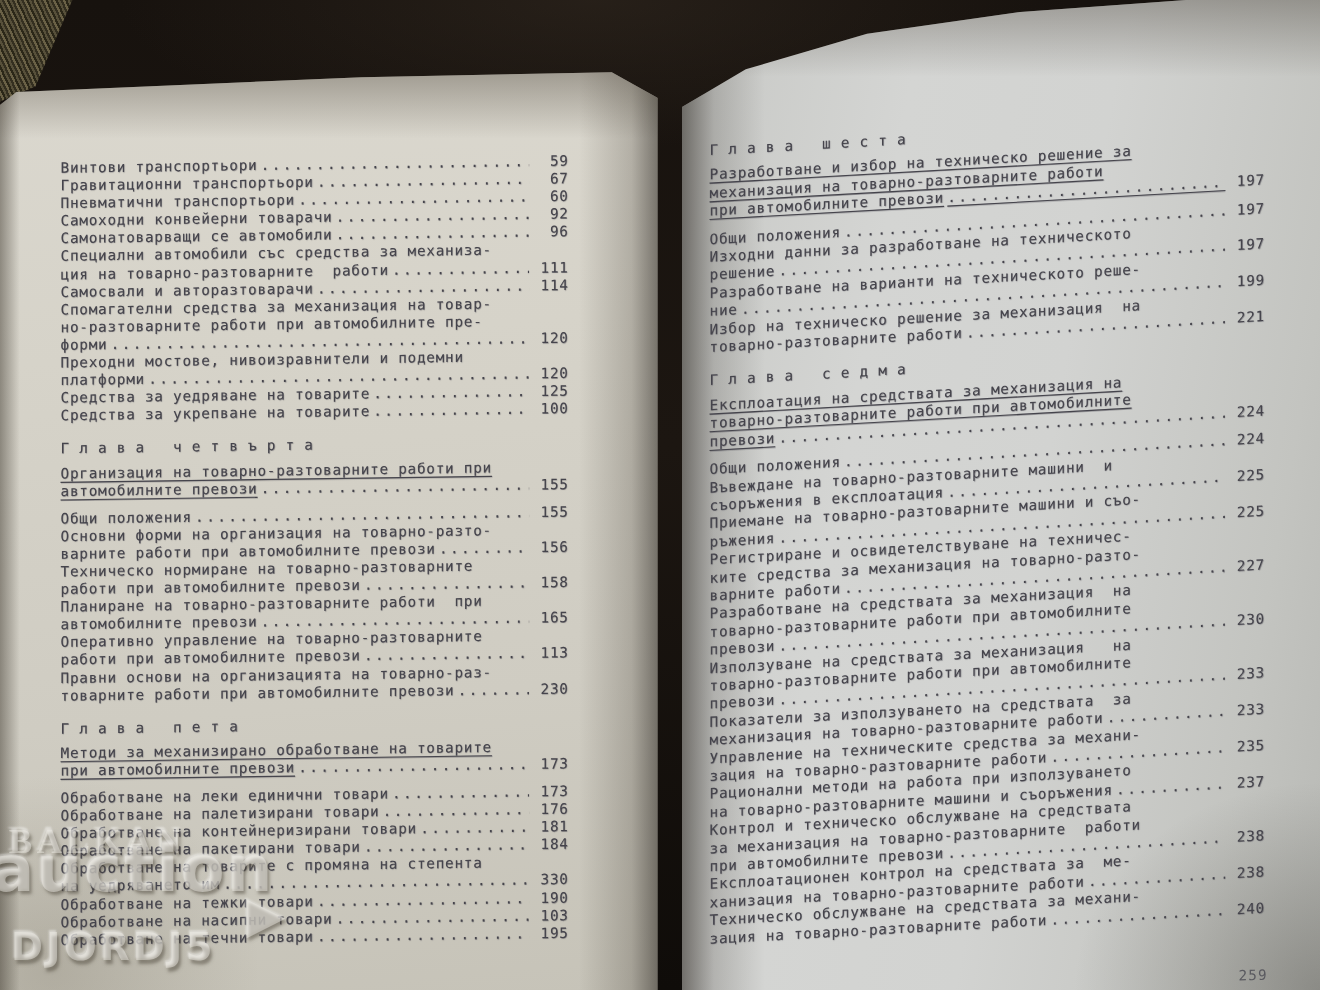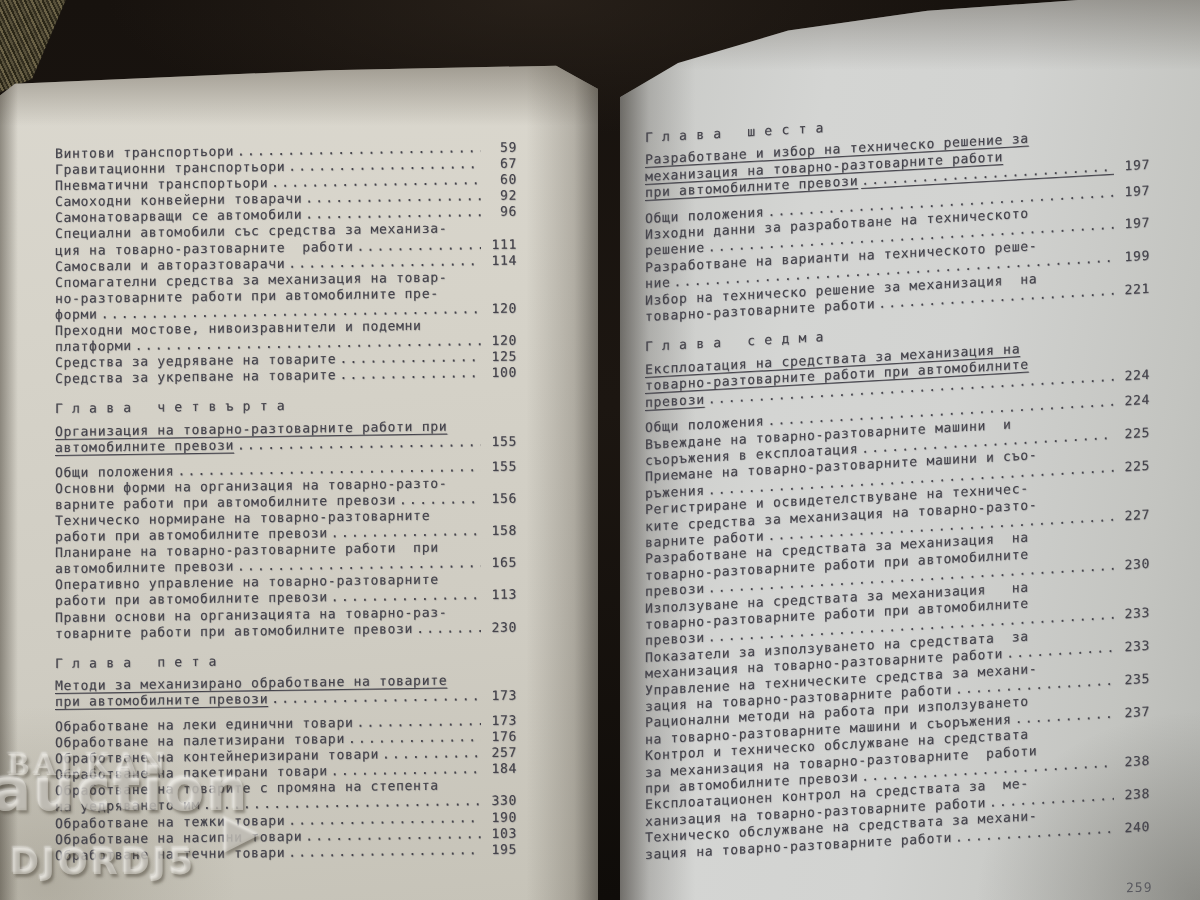--- a/index.html
+++ b/index.html
@@ -196,21 +196,21 @@
         <span class="num">173</span>
       </div>
       <div class="row">
         <span class="txt">Обработване на палетизирани товари</span>
         <span class="leader">..........................................................................................</span>
         <span class="num">176</span>
       </div>
       <div class="row">
         <span class="txt">Обработване на контейнеризирани товари</span>
         <span class="leader">..........................................................................................</span>
-        <span class="num">257</span>
+        <span class="num">181</span>
       </div>
       <div class="row">
         <span class="txt">Обработване на пакетирани товари</span>
         <span class="leader">..........................................................................................</span>
         <span class="num">184</span>
       </div>
       <div class="tline">Обработване на товарите с промяна на степента</div>
       <div class="row">
         <span class="txt">на уедряването им</span>
         <span class="leader">..........................................................................................</span>

